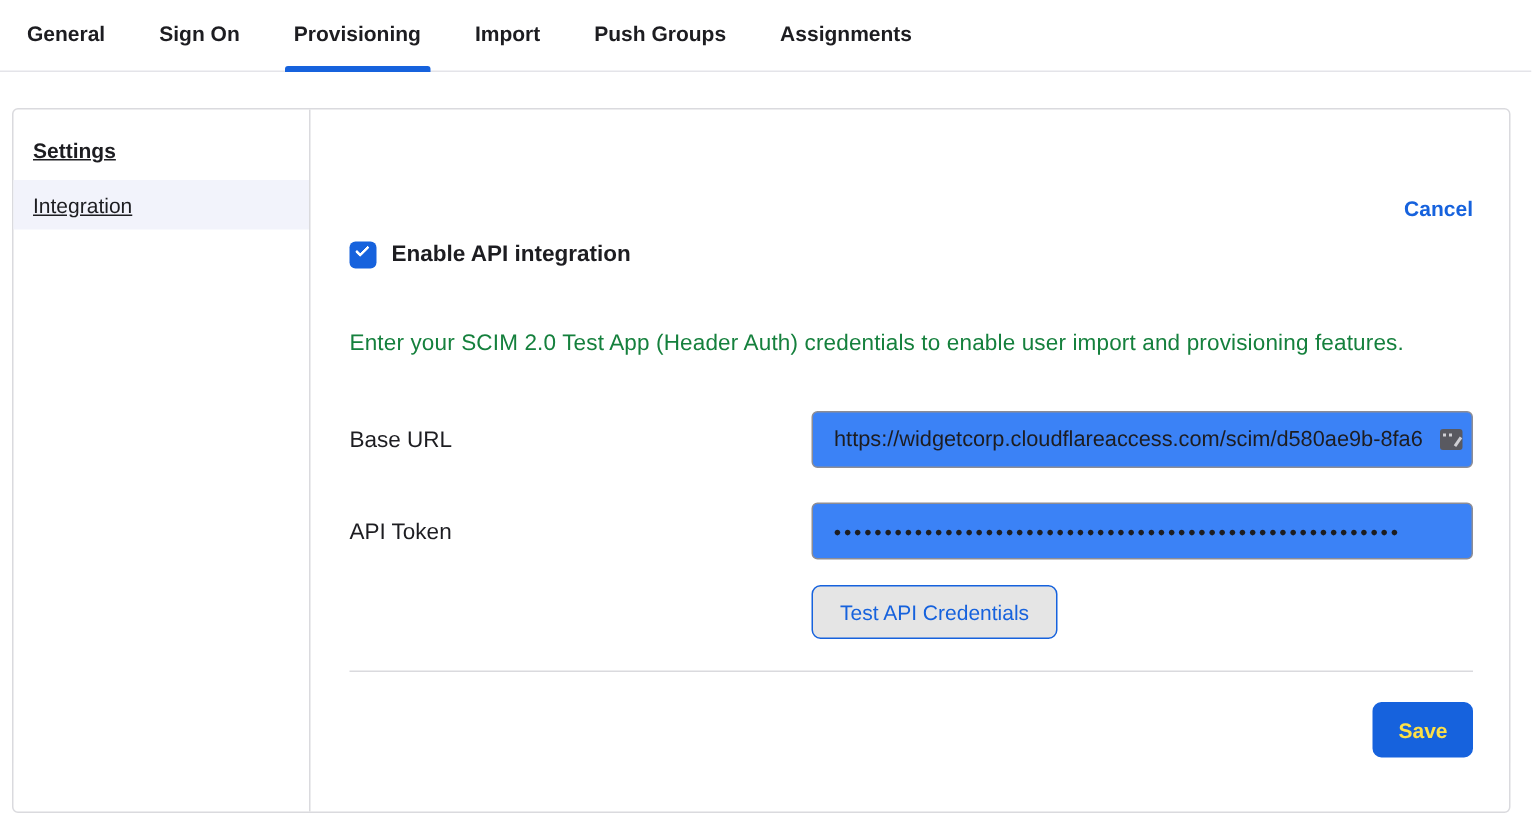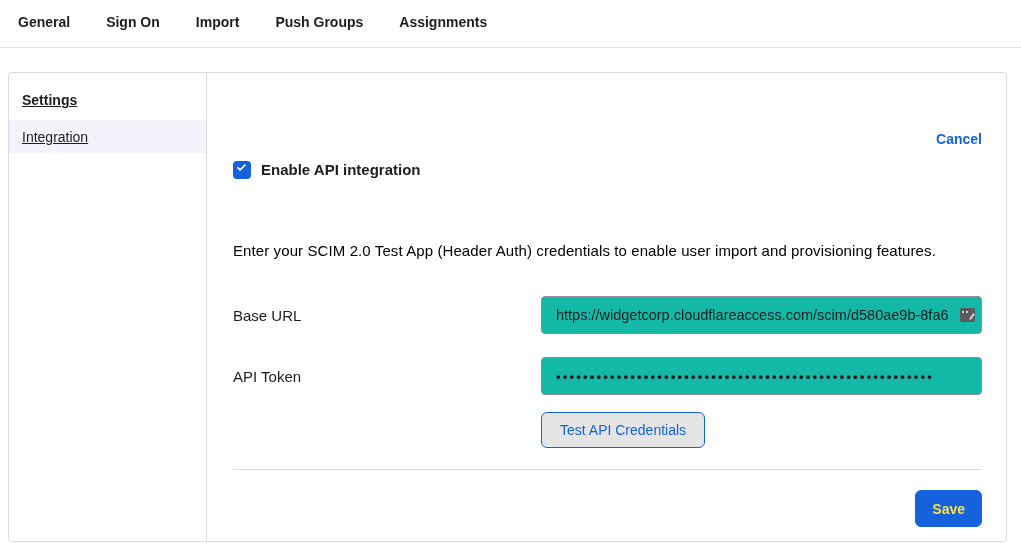--- a/index.html
+++ b/index.html
@@ -113,23 +113,23 @@
     border-radius: 1px;
   }
   .checkbox-label {
     margin-left: 10px;
     font-size: 15px;
     font-weight: 700;
     color: #1d1d21;
   }
 
   .description {
-    margin-top: 63px;
+    margin-top: 41px;
     font-size: 15px;
-    color: #000000;
+    color: #15803d;
     letter-spacing: 0.1px;
   }
 
   .field-row {
     display: flex;
     align-items: center;
     margin-top: 37px;
   }
   .field-row + .field-row { margin-top: 23px; }
   .field-label {
@@ -145,21 +145,21 @@
   }
   .text-input {
     width: 100%;
     height: 38px;
     border: 1px solid #8d8d95;
     border-radius: 4px;
     padding: 0 24px 0 14px;
     font-size: 14.5px;
     color: #1d1d21;
     font-family: "Liberation Sans", "DejaVu Sans", sans-serif;
-    background: #14b8a6;
+    background: #3b82f6;
     outline: none;
   }
   .text-input.token {
     font-size: 13px;
     letter-spacing: 2.2px;
     padding-right: 10px;
     font-weight: 700;
   }
   .overflow-marker {
     position: absolute;
@@ -226,20 +226,21 @@
     padding: 0 16px;
     cursor: pointer;
   }
 </style>
 </head>
 <body>
 
 <div class="tabbar">
   <div class="tab">General</div>
   <div class="tab">Sign On</div>
+  <div class="tab active">Provisioning</div>
   <div class="tab">Import</div>
   <div class="tab">Push Groups</div>
   <div class="tab">Assignments</div>
 </div>
 
 <div class="panel">
 
   <div class="sidebar">
     <div class="sidebar-header">Settings</div>
     <div class="sidebar-item selected">

